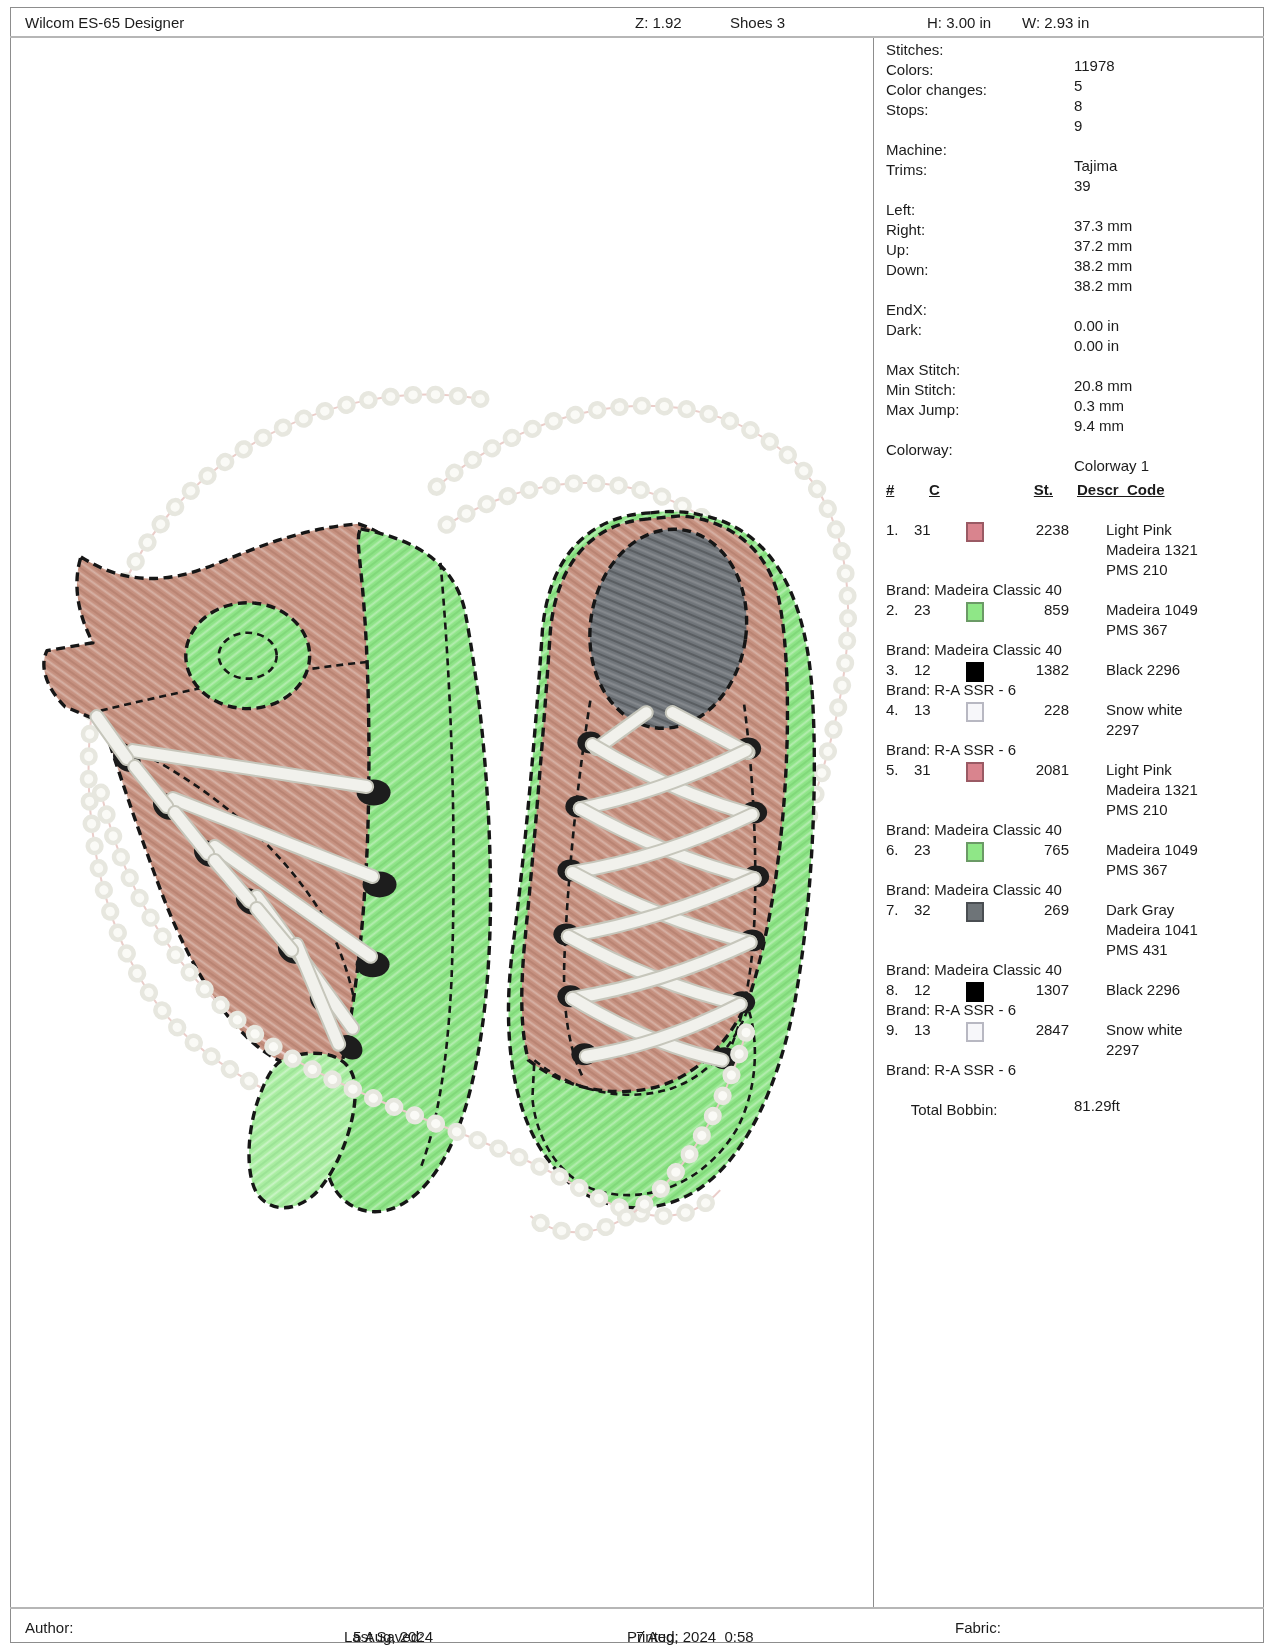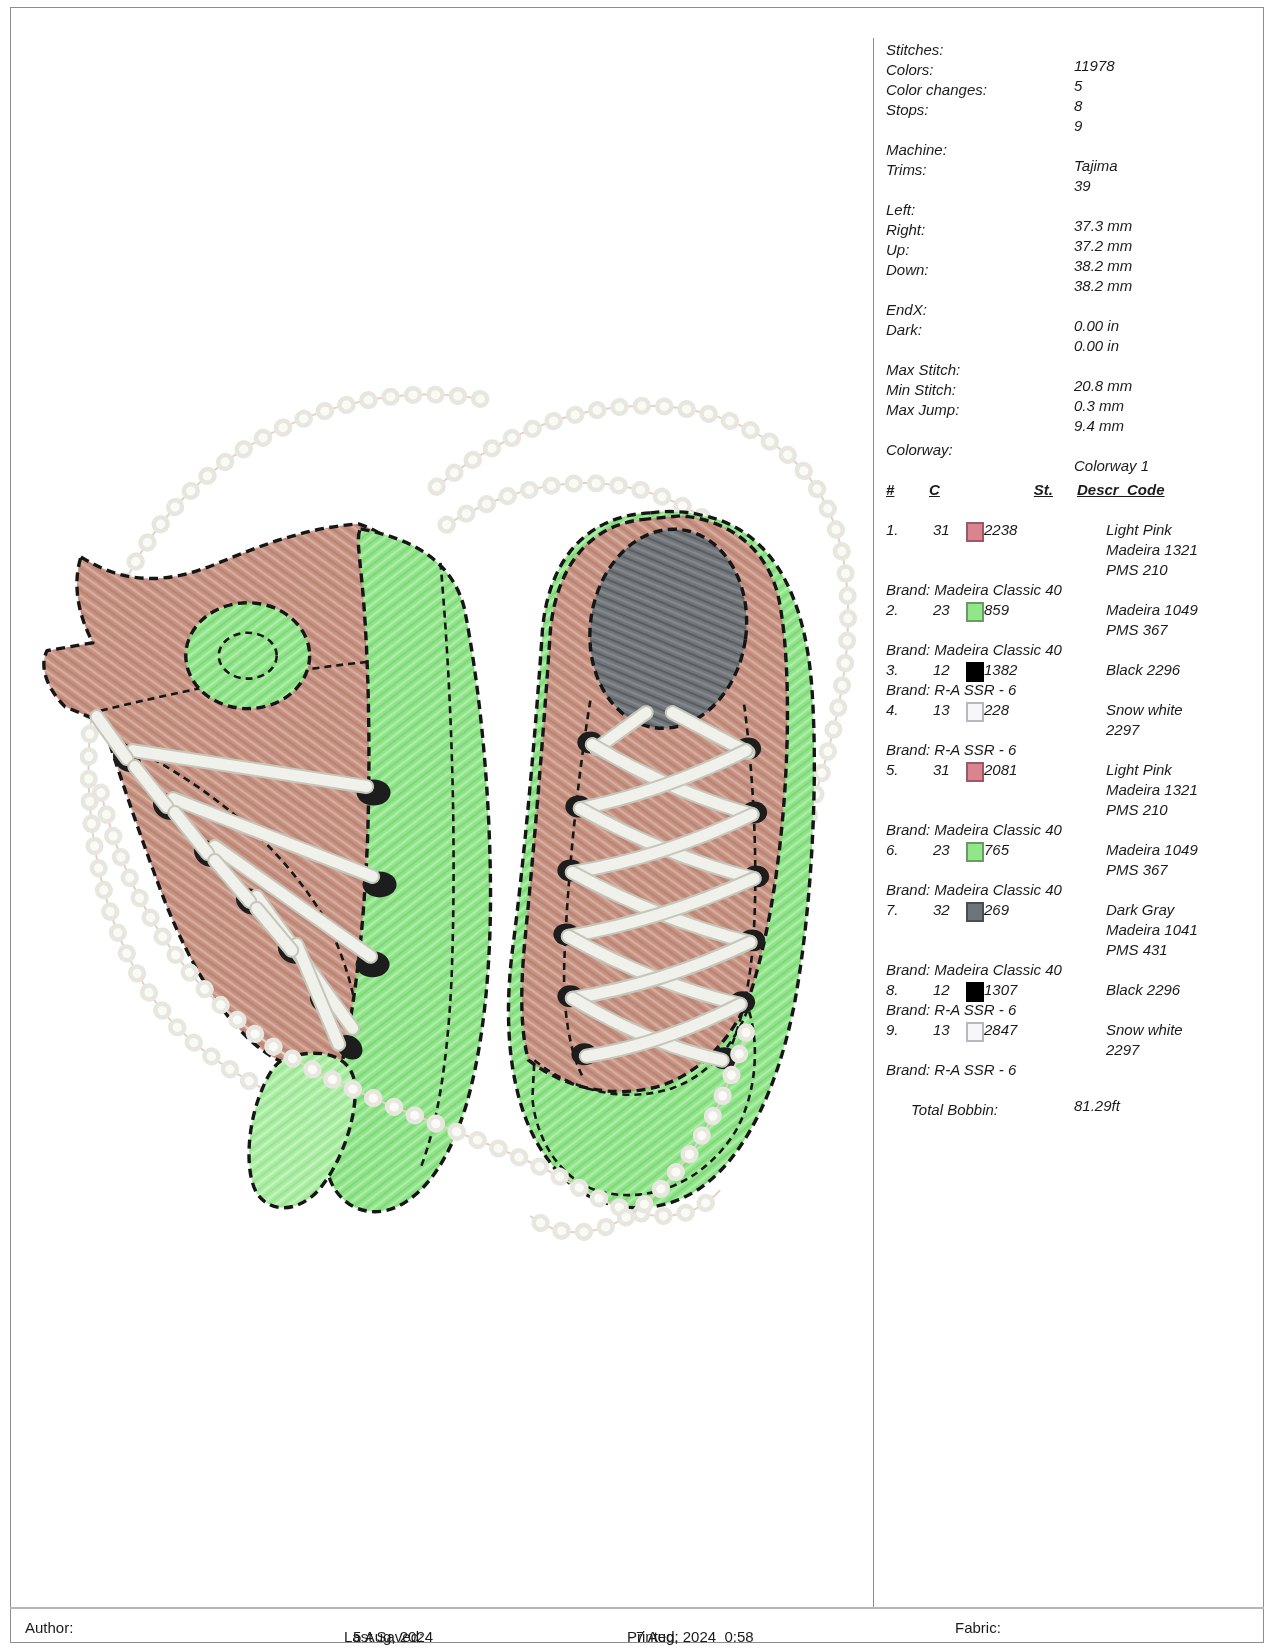--- a/index.html
+++ b/index.html
@@ -11,35 +11,35 @@
   .header span{position:absolute;top:6px;white-space:pre;}
   .h-title{left:15px}
   .h-zoom{left:625px}
   .h-name{left:720px}
   .h-h{left:917px}
   .h-w{left:1012px}
   
   .design-area{position:absolute;left:11px;top:39px;width:862px;height:1568px;background:#fff;}
   .design-area svg{position:absolute;left:0;top:0;width:100%;height:100%;}
   
-  .side-panel{position:absolute;left:873px;top:38px;width:392px;height:1569px;border-left:1px solid #8d8d8d;box-sizing:border-box;padding-top:2px;font-style:italic;}
+  .side-panel{position:absolute;left:873px;top:38px;width:392px;height:1569px;border-left:1px solid #8d8d8d;box-sizing:border-box;padding-top:2px;}
   .stat-group{margin-bottom:20px;}
   .stat-row{position:relative;height:20px;padding-left:12px;box-sizing:border-box;white-space:pre;}
   .stat-value{position:absolute;left:200px;top:16px;white-space:pre;}
   .tbl-header{position:relative;height:20px;margin-bottom:20px;font-weight:bold;}
   .th{position:absolute;top:0;text-decoration:underline;white-space:pre;}
   .th-num{left:12px}
   .th-c{left:55px}
   .th-st{left:110px;width:85px;text-align:right;padding-right:16px;box-sizing:border-box;}
   .th-descr{left:203px}
   .thread-row{position:relative;}
   .tr-num{position:absolute;left:12px;top:0;}
-  .tr-c{position:absolute;left:59px;top:0;text-align:right;}
+  .tr-c{position:absolute;left:40px;top:0;text-align:right;}
   .tr-swatch{position:absolute;left:92px;top:2px;width:14px;height:16px;border:2px solid #555;}
-  .tr-st{position:absolute;left:110px;top:0;width:85px;white-space:pre;}
+  .tr-st{position:absolute;left:110px;top:0;width:85px;text-align:right;white-space:pre;}
   .tr-descr{position:absolute;left:203px;top:0;}
   .tr-descr div{height:20px;white-space:pre;margin-left:29px;}
   .brand-row{height:20px;padding-left:12px;white-space:pre;}
   .total-row{position:relative;height:20px;padding-left:12px;white-space:pre;}
   .total-row .stat-value{left:200px;}
   
   .footer{position:absolute;left:10px;top:1607px;width:1254px;height:36px;border-top:2px solid #b6b6b6;box-sizing:border-box;}
   .footer span{position:absolute;top:9px;white-space:pre;}
   .f-author{left:15px}
   .f-saved{left:334px}
@@ -55,20 +55,27 @@
   .lace-edge{stroke:#c6c6bb;stroke-width:15;fill:none;stroke-linecap:round;}
   .lace{stroke:var(--c-lace-white,#f1f1ec);stroke-width:11;fill:none;stroke-linecap:round;}
   .eyelet{fill:#1d1d1d;}
 </style>
 </head>
 <body>
 
 <div class="page">
   <div class="frame"></div>
 
+  <div class="header">
+    <span class="h-title">Wilcom ES-65 Designer</span>
+    <span class="h-zoom">Z: 1.92</span>
+    <span class="h-name">Shoes 3</span>
+    <span class="h-h">H: 3.00 in</span>
+    <span class="h-w">W: 2.93 in</span>
+  </div>
 
   <div class="design-area">
     <svg viewBox="10 38 863 1569" aria-hidden="true">
       <defs>
         <pattern id="pp" patternUnits="userSpaceOnUse" width="9" height="9" patternTransform="rotate(36)">
           <rect width="9" height="9" style="fill:var(--c-pink,#c69180)"></rect>
           <line x1="0" y1="2.5" x2="9" y2="2.5" stroke="#ffffff" stroke-opacity=".3" stroke-width="2"></line>
           <line x1="0" y1="7" x2="9" y2="7" stroke="#7c4a38" stroke-opacity=".22" stroke-width="1.6"></line>
         </pattern>
         <pattern id="pg" patternUnits="userSpaceOnUse" width="9" height="9" patternTransform="rotate(-38)">

